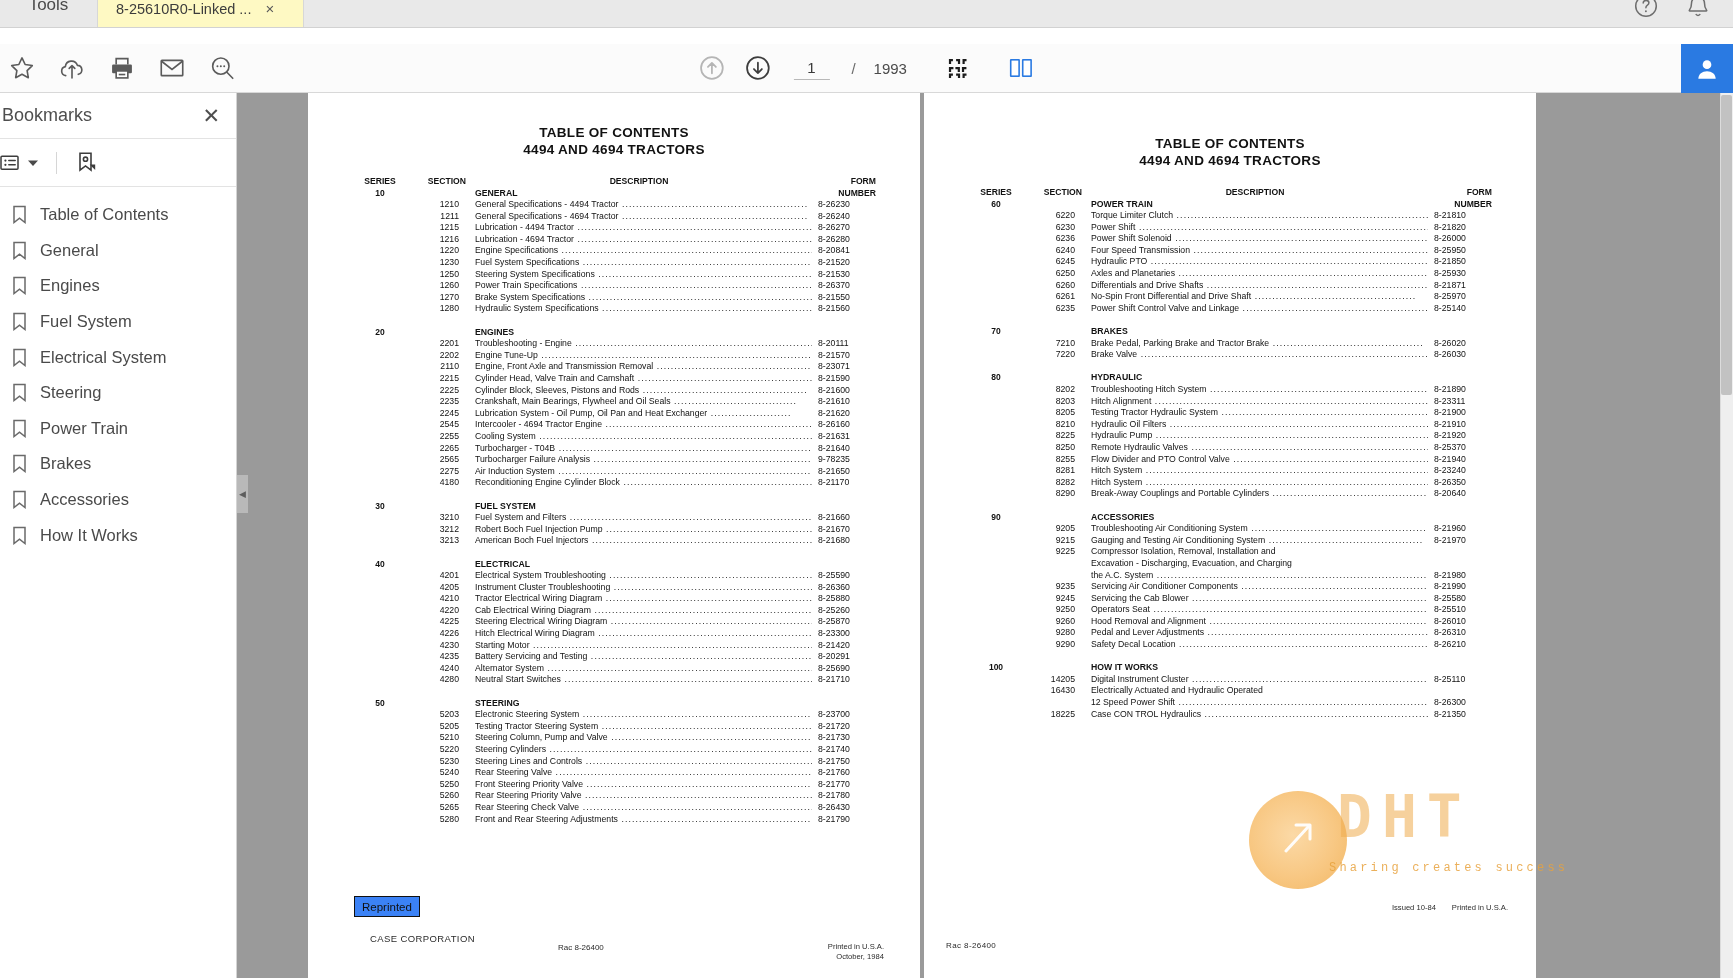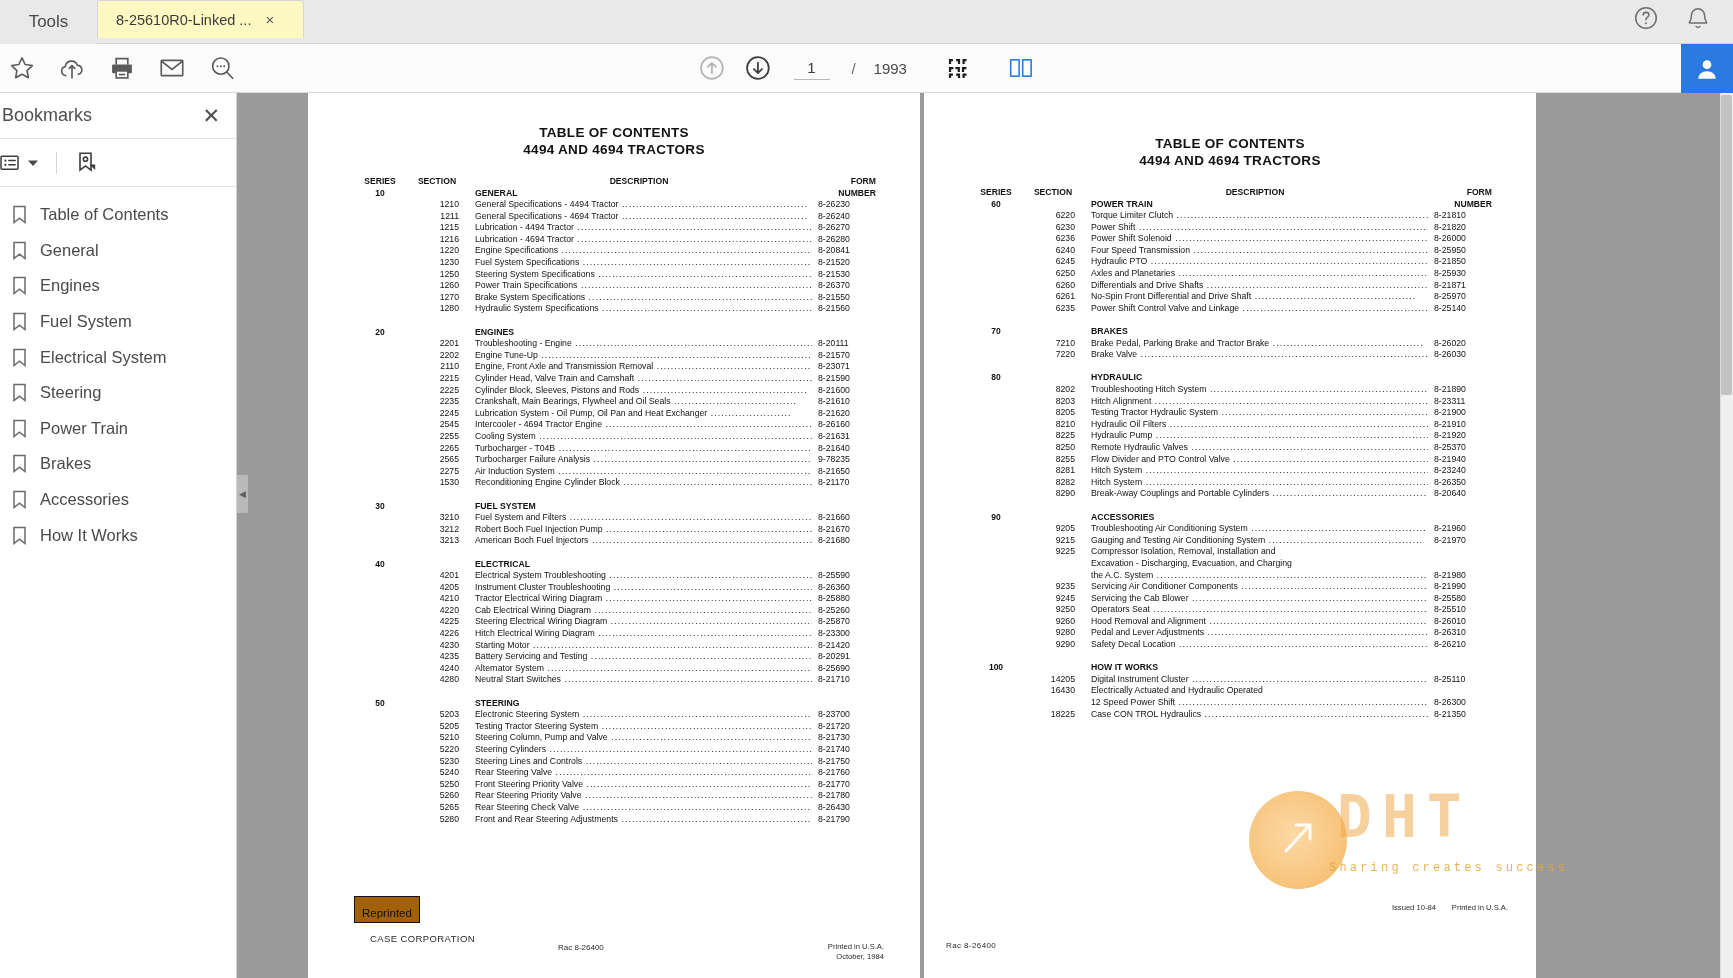--- a/index.html
+++ b/index.html
@@ -6,23 +6,23 @@
   html, body {
     width: 1733px; height: 978px;
     font-family: "Liberation Sans", sans-serif;
     background: #ffffff;
     overflow: hidden;
   }
   .app { position: relative; width: 1733px; height: 978px; background: #fff; }
 
   
   .tabbar {
-    position: absolute; left: 0; top: 0; width: 1733px; height: 44px;
+    position: absolute; left: 0; top: 0; width: 1733px; height: 28px;
     background: #e9e9e9; border-bottom: 1px solid #d2d2d2;
-    display: flex; 
+    display: flex; align-items: flex-end;
   }
   .tools-tab {
     width: 97px; height: 44px; display: flex; align-items: center; justify-content: center;
     font-size: 17px; color: #4a4a4a; background: #e9e9e9;
   }
   .doc-tab {
     height: 38px; min-width: 207px; background: #fef9c3;
     display: flex; align-items: center; gap: 10px;
     padding: 0 12px 0 18px; border-top-left-radius: 3px; border-top-right-radius: 3px;
     border: 1px solid #d7d7d7; border-bottom: none;
@@ -103,37 +103,37 @@
 
   .pg-title {
     text-align: center; font-weight: bold; font-size: 13.5px; color: #111;
     letter-spacing: 0.3px; line-height: 16.5px;
   }
   .toc-head {
     display: flex; font-weight: bold; font-size: 8.6px; color: #111;
     margin-top: 18px; line-height: 11.5px;
   }
   .col-series { width: 56px; text-align: center; flex: none; }
-  .col-section { width: 58px; text-align: center; flex: none; }
+  .col-section { width: 58px; text-align: right; flex: none; }
   .col-desc { flex: 1; text-align: center; }
   .col-form { width: 64px; text-align: right; flex: none; }
 
   .toc-row { display: flex; font-size: 8.7px; color: #111; line-height: 11.6px; }
   .toc-row .series { width: 56px; text-align: center; flex: none; font-weight: bold; font-size: 8.5px; }
   .toc-row .section { width: 58px; text-align: right; padding-right: 7px; flex: none; }
   .toc-row .desc { flex: 1; padding-left: 9px; position: relative; white-space: nowrap; overflow: hidden; }
   .toc-row .form { width: 64px; text-align: left; flex: none; padding-left: 6px; }
   .toc-row.group .desc { font-weight: bold; }
   .leader { color: #111; letter-spacing: 1.1px; }
   .spacer-row { height: 11.6px; }
 
   .reprinted {
     position: absolute; left: 46px; border: 1.6px solid #111;
-    padding: 10px 7px 3px 7px; font-size: 11.5px; color: #111;
-    background: #a16207;
+    padding: 4px 7px 3px 7px; font-size: 11.5px; color: #111;
+    background: #3b82f6;
   }
   .footer {
     position: absolute; left: 0; right: 0; display: flex;
     font-size: 9px; color: #2b2b2b;
   }
   .ft-left { position: absolute; left: 62px; font-size: 9.5px; letter-spacing: 0.4px; }
   .ft-mid { position: absolute; left: 248px; font-size: 8px; }
   .ft-right { position: absolute; right: 36px; text-align: right; font-size: 7.6px; line-height: 10px; }
   .ft-right2 { position: absolute; right: 26px; display: flex; gap: 16px; font-size: 7.6px; }
 
@@ -549,21 +549,21 @@
                 <div class="form">9-78235</div>
               </div>
               <div class="toc-row">
                 <div class="series"></div>
                 <div class="section">2275</div>
                 <div class="desc"><span>Air Induction System</span><span class="leader"> ...............................................................................</span></div>
                 <div class="form">8-21650</div>
               </div>
               <div class="toc-row">
                 <div class="series"></div>
-                <div class="section">1530</div>
+                <div class="section">4180</div>
                 <div class="desc"><span>Reconditioning Engine Cylinder Block</span><span class="leader"> .......................................................</span></div>
                 <div class="form">8-21170</div>
               </div>
               <div class="spacer-row"></div>
               <div class="toc-row group">
                 <div class="series">30</div>
                 <div class="section"></div>
                 <div class="desc"><span>FUEL SYSTEM</span></div>
                 <div class="form"></div>
               </div>

